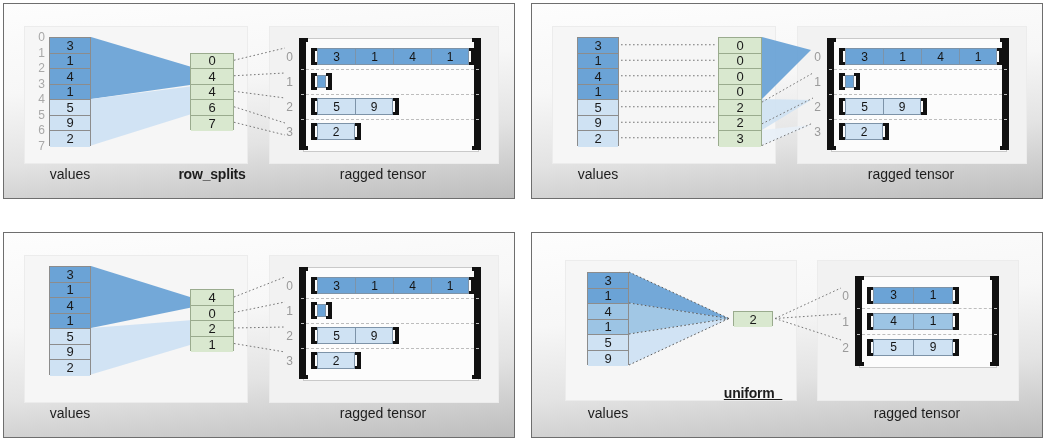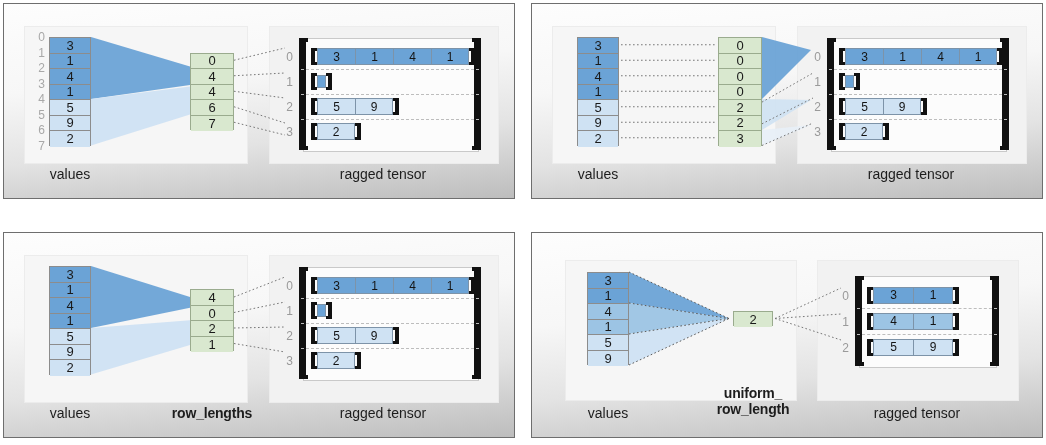--- a/index.html
+++ b/index.html
@@ -18,21 +18,21 @@
         display:flex;align-items:center;justify-content:center;
         font-size:13px;color:#1a1a1a;font-family:"Liberation Sans",sans-serif;}
   .cell:last-child{border-bottom:none;}
 
   .idx{position:absolute;font-size:12px;color:#a8a8a8;text-align:right;width:14px;
        font-family:"Liberation Sans",sans-serif;line-height:1;}
 
   .caption{position:absolute;font-size:14px;color:#1d1d1d;text-align:center;
            font-family:"Liberation Sans",sans-serif;white-space:nowrap;}
   .caption.b{font-weight:bold;font-family:"Liberation Sans",sans-serif;letter-spacing:-0.2px;}
-  .caption.two{line-height:1.15;white-space:normal;}
+  .caption.two{line-height:1.15;white-space:normal;text-decoration:underline;}
 
   .rt-idx{position:absolute;font-size:12px;color:#9a9a9a;text-align:right;width:12px;line-height:1;}
 
   .rt-cellrow{position:absolute;display:flex;}
   .rt-cell{box-sizing:border-box;border:1px solid #7d93a8;
            display:flex;align-items:center;justify-content:center;
            font-size:12px;color:#141414;border-right-width:0;}
   .rt-cell:last-child{border-right-width:1px;}
 </style>
 </head>
@@ -112,20 +112,21 @@
         <div style="position: absolute; top: 0px; height: 100%; width: 4px; background: rgb(17, 17, 17); left: 0px; right: auto;"></div>
       </div>
       <div style="position: absolute; left: 351px; top: 119px; width: 6px; height: 17px; border-top: 3px solid rgb(17, 17, 17); border-bottom: 3px solid rgb(17, 17, 17); box-sizing: border-box;">
         <div style="position: absolute; top: 0px; height: 100%; width: 4px; background: rgb(17, 17, 17); left: auto; right: 0px;"></div>
       </div>
       <div class="rt-cellrow" style="left: 313px; top: 119px;">
         <div class="rt-cell" style="width: 38px; height: 17px; background: rgb(207, 226, 243);">2</div>
       </div>
       <div class="rt-idx" style="left: 277px; top: 122px;">3</div>
       <div class="caption" style="left: 23px; top: 162px; width: 86px;">values</div>
+      <div class="caption b" style="left: 134px; top: 162px; width: 148px;">row_splits</div>
       <div class="caption" style="left: 265px; top: 162px; width: 228px;">ragged tensor</div>
       <svg class="svg-layer" width="512" height="196">
         <g>
           <polygon points="87 33 186 62.45 186 81.05000000000001 87 95" fill="#6ba3d6" opacity="0.95"></polygon>
           <polygon points="87 95 186 82.6 186 110.5 87 141.5" fill="#cfe2f3" opacity="0.95"></polygon>
           <line x1="230" y1="56.25" x2="281" y2="44" stroke="#777777" stroke-width="1" stroke-dasharray="1.6 2.4"></line>
           <line x1="230" y1="71.75" x2="281" y2="69" stroke="#777777" stroke-width="1" stroke-dasharray="1.6 2.4"></line>
           <line x1="230" y1="87.25" x2="281" y2="94" stroke="#777777" stroke-width="1" stroke-dasharray="1.6 2.4"></line>
           <line x1="230" y1="102.75" x2="281" y2="119" stroke="#777777" stroke-width="1" stroke-dasharray="1.6 2.4"></line>
           <line x1="230" y1="118.25" x2="281" y2="131" stroke="#777777" stroke-width="1" stroke-dasharray="1.6 2.4"></line>
@@ -289,21 +290,20 @@
         <div style="position: absolute; top: 0px; height: 100%; width: 4px; background: rgb(17, 17, 17); left: 0px; right: auto;"></div>
       </div>
       <div style="position: absolute; left: 351px; top: 119px; width: 6px; height: 17px; border-top: 3px solid rgb(17, 17, 17); border-bottom: 3px solid rgb(17, 17, 17); box-sizing: border-box;">
         <div style="position: absolute; top: 0px; height: 100%; width: 4px; background: rgb(17, 17, 17); left: auto; right: 0px;"></div>
       </div>
       <div class="rt-cellrow" style="left: 313px; top: 119px;">
         <div class="rt-cell" style="width: 38px; height: 17px; background: rgb(207, 226, 243);">2</div>
       </div>
       <div class="rt-idx" style="left: 277px; top: 122px;">3</div>
       <div class="caption" style="left: 23px; top: 172px; width: 86px;">values</div>
-      <div class="caption b" style="left: 134px; top: 172px; width: 148px;">row_lengths</div>
       <div class="caption" style="left: 265px; top: 172px; width: 228px;">ragged tensor</div>
       <svg class="svg-layer" width="512" height="206">
         <g>
           <polygon points="87 33 186 64 186 74.85 87 95" fill="#6ba3d6" opacity="0.95"></polygon>
           <polygon points="87 95 186 87.25 186 112.05000000000001 87 141.5" fill="#cfe2f3" opacity="0.95"></polygon>
           <line x1="230" y1="64" x2="281" y2="44" stroke="#777777" stroke-width="1" stroke-dasharray="1.6 2.4"></line>
           <line x1="230" y1="79.5" x2="281" y2="69" stroke="#777777" stroke-width="1" stroke-dasharray="1.6 2.4"></line>
           <line x1="230" y1="95" x2="281" y2="94" stroke="#777777" stroke-width="1" stroke-dasharray="1.6 2.4"></line>
           <line x1="230" y1="110.5" x2="281" y2="119" stroke="#777777" stroke-width="1" stroke-dasharray="1.6 2.4"></line>
         </g>
@@ -361,21 +361,20 @@
         <div style="position: absolute; top: 0px; height: 100%; width: 4px; background: rgb(17, 17, 17); left: auto; right: 0px;"></div>
       </div>
       <div class="rt-cellrow" style="left: 341px; top: 105.5px;">
         <div class="rt-cell" style="width: 40px; height: 17px; background: rgb(207, 226, 243);">5</div>
         <div class="rt-cell" style="width: 40px; height: 17px; background: rgb(207, 226, 243);">9</div>
       </div>
       <div class="rt-idx" style="left: 305px; top: 108.5px;">2</div>
       <div class="caption" style="left: 33px; top: 172px; width: 86px;">values</div>
       <div class="caption b two" style="left: 153px; top: 152px; width: 136px;">
         <div>uniform_</div>
-        <div>row_length</div>
       </div>
       <div class="caption" style="left: 285px; top: 172px; width: 200px;">ragged tensor</div>
       <svg class="svg-layer" width="512" height="206">
         <g>
           <polygon points="97 39 97 70 197 85.5" fill="#6ba3d6" opacity="0.95"></polygon>
           <polygon points="97 70 97 101 197 85.5" fill="#9cc4e4" opacity="0.95"></polygon>
           <polygon points="97 101 97 132 197 85.5" fill="#cfe2f3" opacity="0.95"></polygon>
           <line x1="97" y1="70" x2="197" y2="85.5" stroke="#5a5a5a" stroke-width="1" stroke-dasharray="1.6 2.4"></line>
           <line x1="97" y1="101" x2="197" y2="85.5" stroke="#5a5a5a" stroke-width="1" stroke-dasharray="1.6 2.4"></line>
           <line x1="97" y1="132" x2="197" y2="85.5" stroke="#5a5a5a" stroke-width="1" stroke-dasharray="1.6 2.4"></line>

